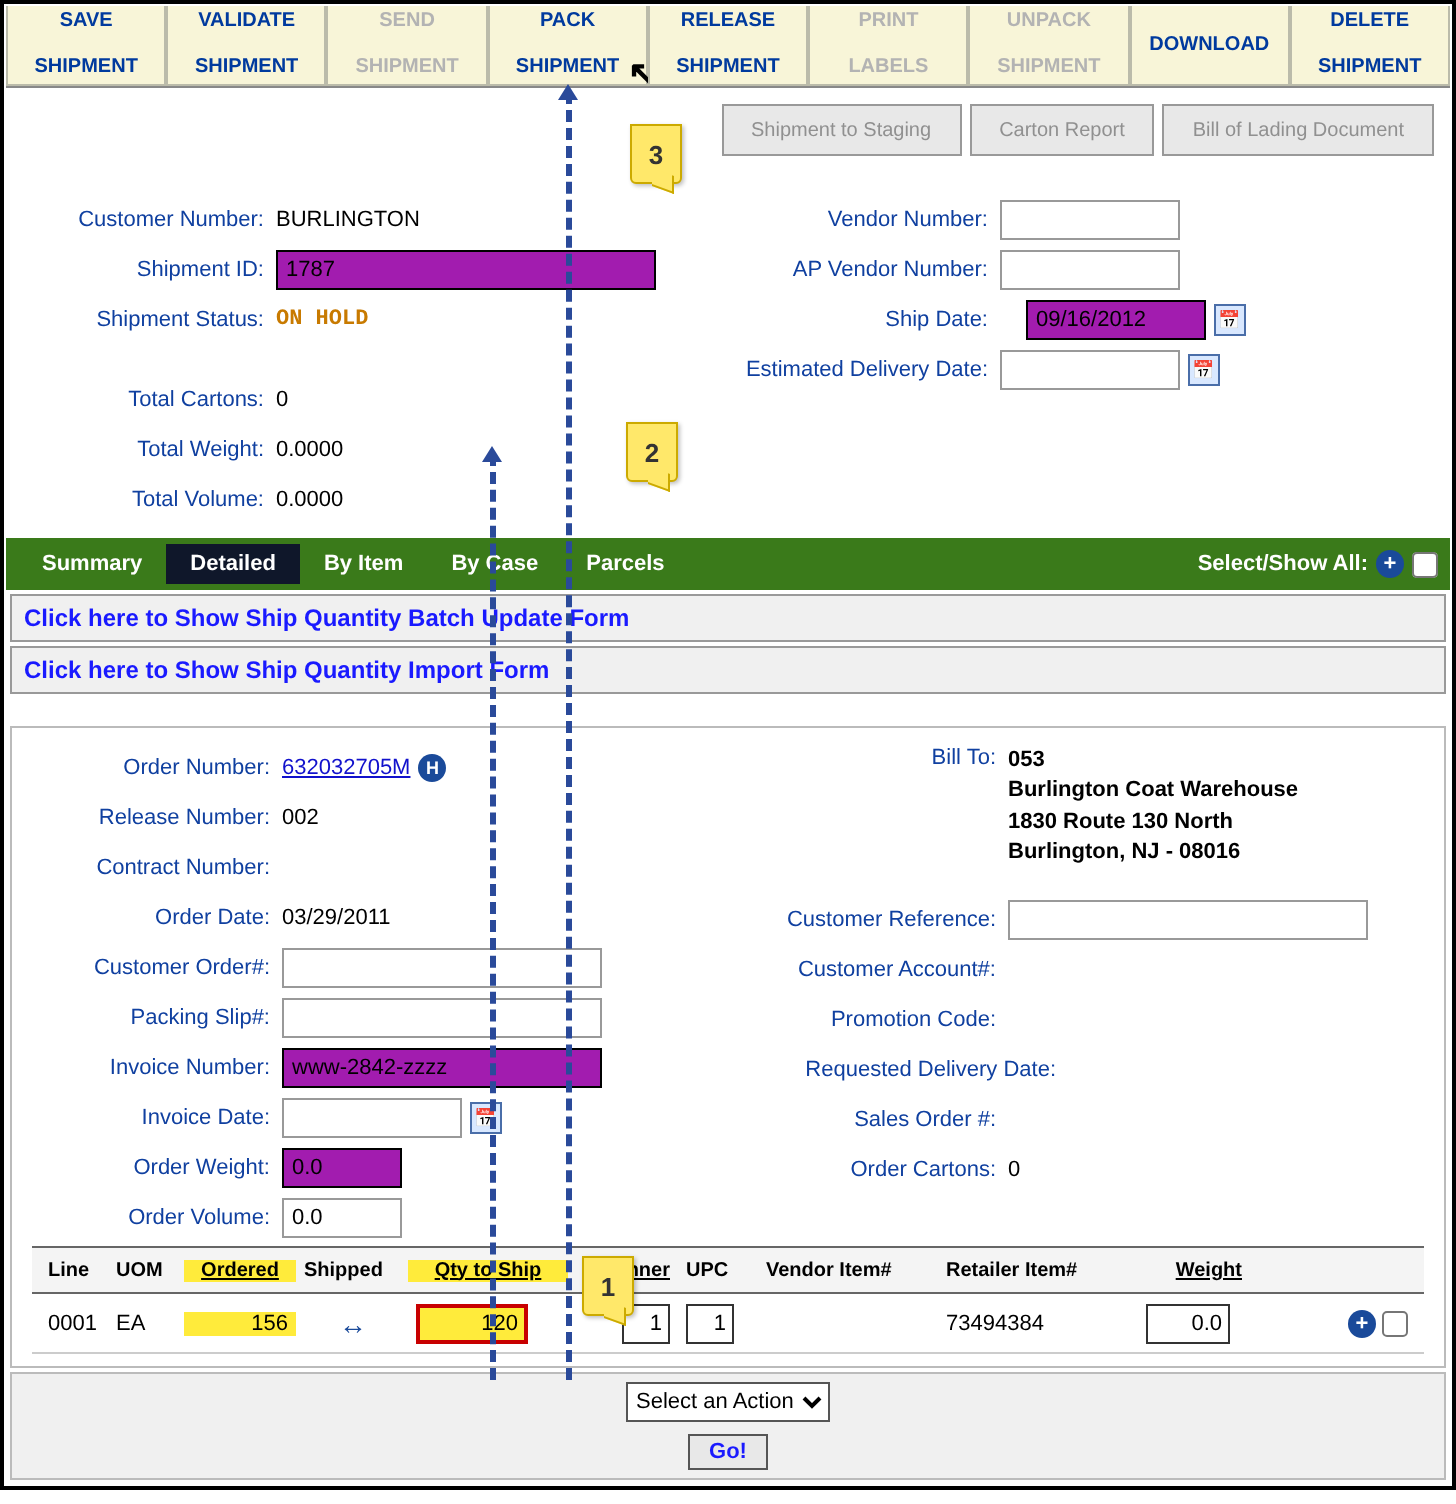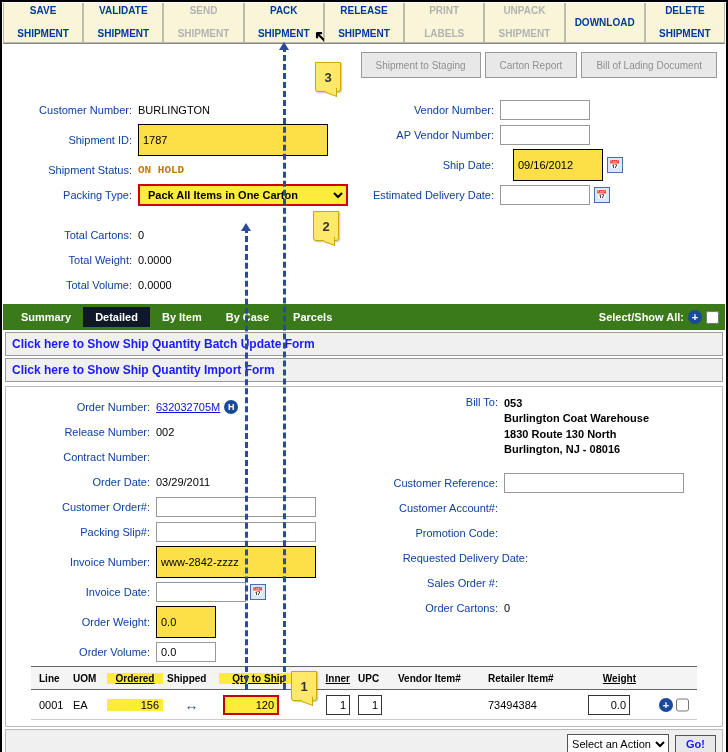--- a/index.html
+++ b/index.html
@@ -16,42 +16,42 @@
   .callout::after{ content:""; position:absolute; bottom:-4px; right:3px; width:10px; height:8px; background:#ffe86a; border-right:1px solid #ccaa00; border-bottom:1px solid #ccaa00; transform:skewY(20deg);}
   .form { padding:10px 18px 5px 10px; }
   .cols { display:flex; }
   .col { flex:1; }
   .row { display:flex; align-items:center; margin:3px 0; min-height:22px;}
   .lbl { color:#1040a0; font-size:11px; text-align:right; width:125px; padding-right:6px; }
   .lbl2 { color:#1040a0; font-size:11px; text-align:right; width:140px; padding-right:6px; }
   .valtext { font-size:11px; }
   .bold { font-weight:normal; }
   .onhold { color:#c87a00; font-weight:bold;font-family:Liberation Mono, monospace; }
-  input.txt { border:1px solid #000; height:32px; padding:1px 4px; font-size:11px; background:#fde047; }
+  input.txt { border:1px solid #000; height:20px; padding:1px 4px; font-size:11px; background:#a21caf; }
   input.txt2 { border:1px solid #999; height:20px; padding:1px 4px; font-size:11px; background:#fff; }
   select.sel { border:2px solid #d10000; background:#ffeb3b; height:22px; font-size:11px; font-weight:bold; width:210px; padding:0 4px;}
   .cal-icon { width:16px; height:16px; display:inline-flex; align-items:center; justify-content:center; background:#d9e8ff; border:1px solid #4a6ea9; font-size:9px; color:#2a4a8a; margin-left:4px; cursor:pointer;}
   .tabbar { background:#3a7a1a; color:#fff; display:flex; align-items:center; height:26px; padding:0 6px; font-size:11px;}
   .tab { padding:4px 12px; color:#fff; font-weight:bold; cursor:pointer; }
   .tab.sel { background:#0f172a; }
   .tabright { margin-left:auto; display:flex; align-items:center; gap:4px; font-weight:bold;}
   .plusbtn { width:14px; height:14px; border-radius:50%; background:#1a4a9a; color:#fff; display:inline-flex; align-items:center; justify-content:center; font-weight:bold; font-size:11px; cursor:pointer;}
   .linkbar { border:1px solid #999; background:#f0f0f0; color:#1a1aff; font-weight:bold; padding:4px 6px; margin:2px; font-size:12px; cursor:pointer; }
-  .detailbox { border:1px solid #bbb; margin:4px 2px 2px 2px; padding:6px 25px;}
+  .detailbox { border:1px solid #bbb; margin:16px 2px 2px 2px; padding:6px 10px;}
   .hbadge { width:14px; height:14px; border-radius:50%; background:#1a4a9a; color:#fff; display:inline-flex; align-items:center; justify-content:center; font-size:9px; font-weight:bold; margin-left:4px;}
   .tablehead { border-top:1px solid #666; border-bottom:1px solid #666; background:#f4f4f4; display:flex; align-items:center; height:24px; font-weight:bold; font-size:10px; padding:0 4px; gap:0;}
   .tablehead .u { text-decoration:underline; }
   .th { padding:0 4px; }
   .hly { background:#ffeb3b; }
   .tablerow { display:flex; align-items:center; height:30px; padding:2px 4px; border-bottom:1px solid #ccc;}
   .td { padding:0 4px; font-size:11px; }
   input.cell { border:1px solid #333; height:20px; font-size:11px; text-align:right; padding:1px 3px; }
   input.cell.hly { background:#ffeb3b; border:2px solid #c80000;}
   .darr { color:#1a4a9a; font-size:14px; font-weight:bold; letter-spacing:-1px;}
-  .footer { display:flex; justify-content:flex-end; align-items:center; gap:6px; background:#f0f0f0; border:1px solid #bbb; margin:2px; padding:4px 6px;}
+  .footer { display:flex; justify-content:flex-end; align-items:center; gap:6px; background:#f0f0f0; border:1px solid #bbb; margin:2px; padding:4px 6px;flex-direction:column;}
   .gobtn { background:#e8e8e8; border:1px solid #555; padding:2px 10px; font-size:11px; font-weight:bold; color:#1a1aff; cursor:pointer;}
   .actsel { border:1px solid #555; height:20px; font-size:11px; background:#fff;}
   
   .vline { position:absolute; border-left:3px dashed #2a4a9a; z-index:5; pointer-events:none;}
   .vhead { position:absolute; width:0; height:0; border-left:5px solid transparent; border-right:5px solid transparent; z-index:6;}
   .orderweight { border:2px solid #c80000; background:#ffefef; }
   .addr { line-height:1.4; font-weight:bold; }
   .link-u { color:#11c; text-decoration:underline; cursor:pointer;}
   .rel { position:relative; }
 </style>
@@ -105,24 +105,20 @@
             <div class="lbl">Customer Number:</div>
             <div class="valtext bold">BURLINGTON</div>
           </div>
         <div class="row">
             <div class="lbl">Shipment ID:</div>
             <input class="txt bold" style="width: 190px;" value="1787">
           </div>
         <div class="row">
             <div class="lbl">Shipment Status:</div>
             <div class="onhold">ON HOLD</div>
-          </div>
-        <div class="row rel">
-            <div class="lbl">Packing Type:</div>
-            <select class="sel"><option>Pack All Items in One Carton</option></select>
           </div>
         <div style="height:12px"></div>
         <div class="row">
             <div class="lbl">Total Cartons:</div>
             <div class="valtext bold">0</div>
           </div>
         <div class="row">
             <div class="lbl">Total Weight:</div>
             <div class="valtext bold">0.0000</div>
           </div>

